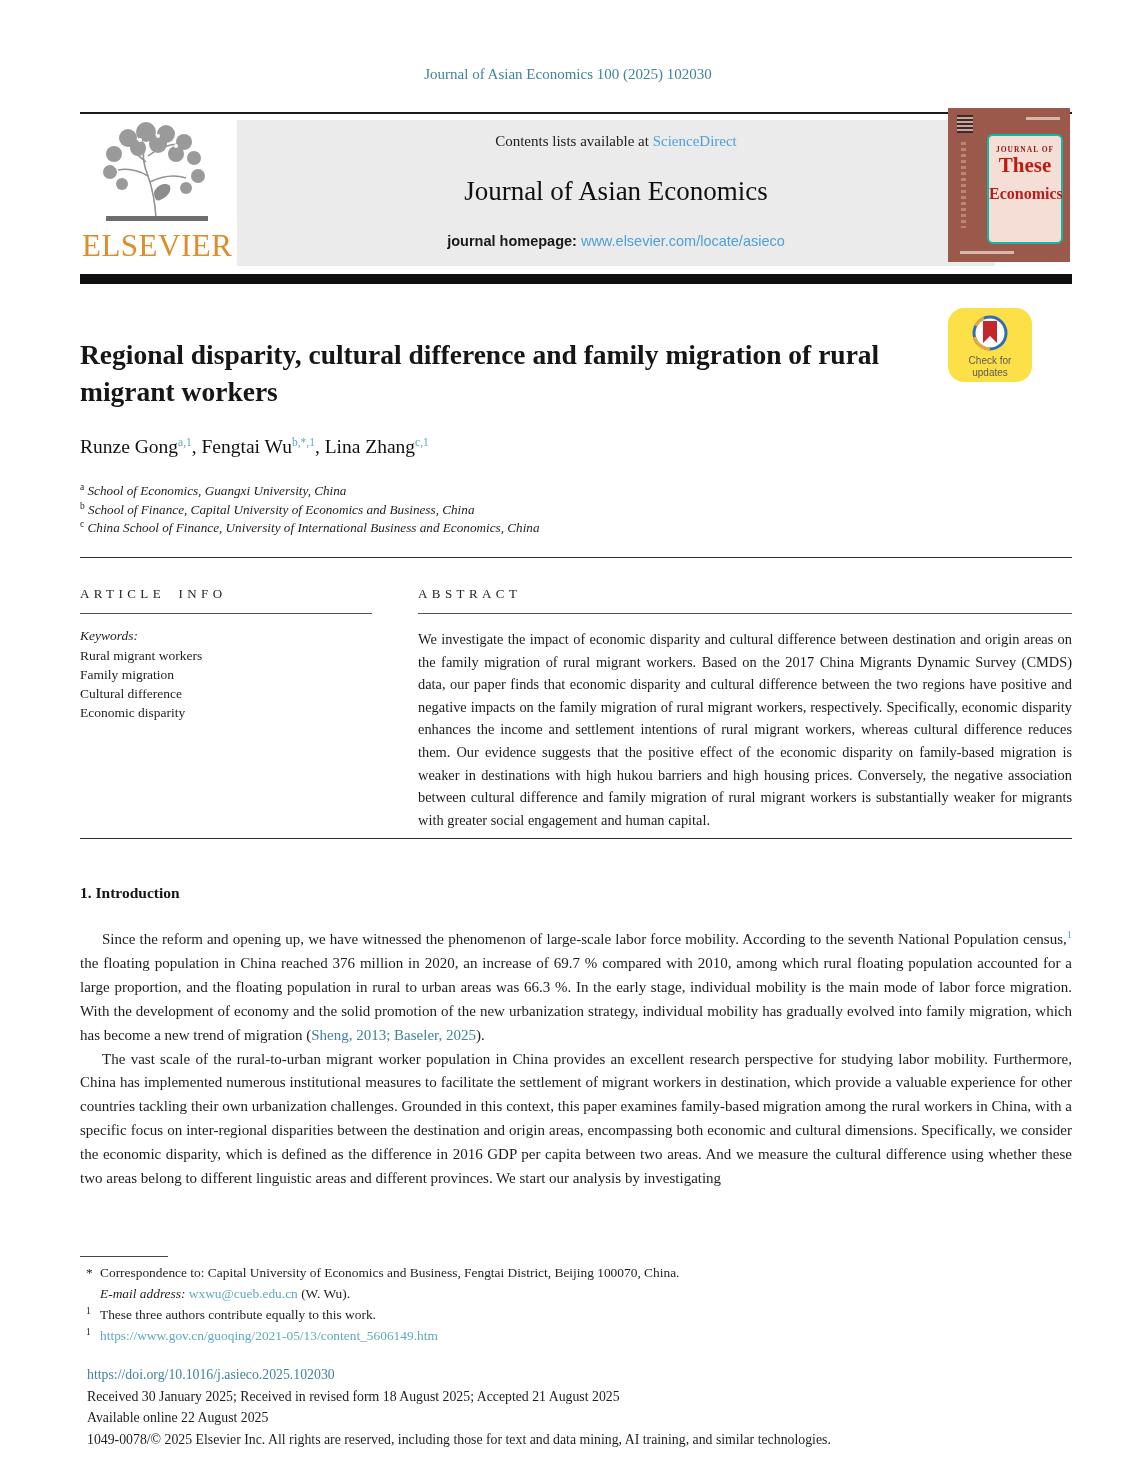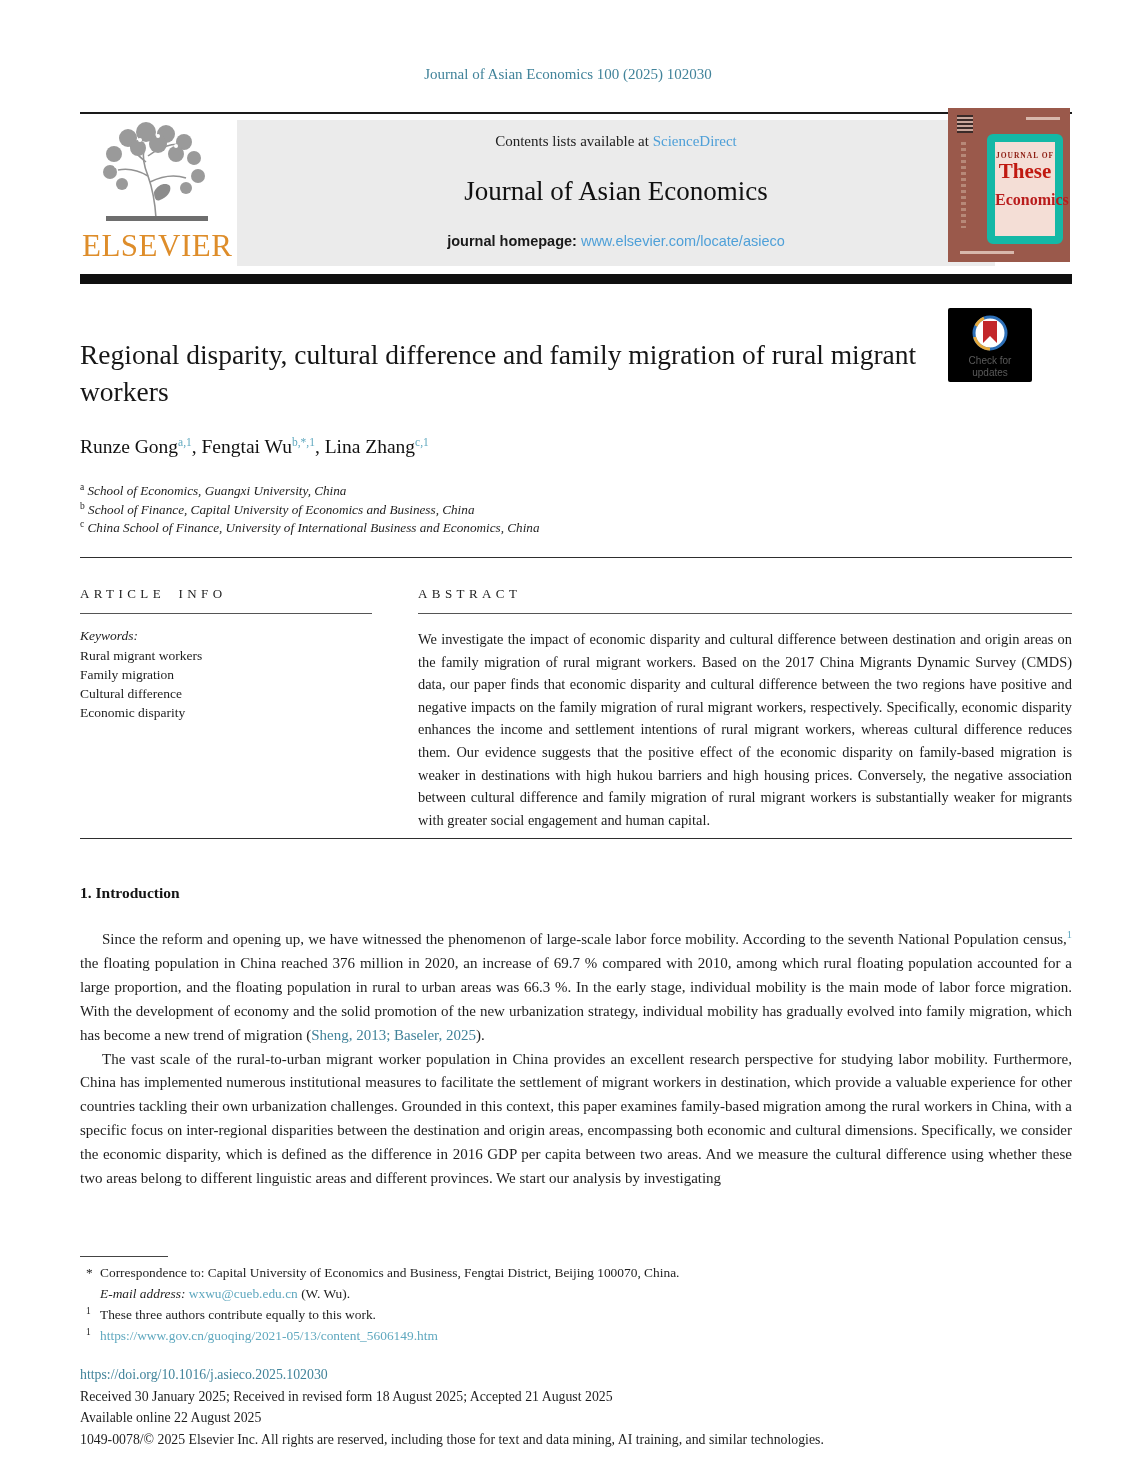--- a/index.html
+++ b/index.html
@@ -35,35 +35,35 @@
 
   
   .cover{position:absolute;left:868px;top:-6px;width:122px;height:154px;background:#9a594b;}
   .cover .barcode{position:absolute;left:9px;top:7px;width:16px;height:18px;
     background:repeating-linear-gradient(#3a2a28 0 2px,#c9a79c 2px 4px);}
   .cover .toptext{position:absolute;right:10px;top:9px;width:34px;height:3px;background:#d8b8ac;}
   .cover .side1{position:absolute;left:13px;top:34px;width:5px;height:86px;
     background:repeating-linear-gradient(#b78878 0 3px,#9a594b 3px 6px);}
   .cover .panel{
     position:absolute;right:7px;top:26px;width:76px;height:110px;background:#f4ded6;
-    border:8px solid #14b8a6;border-radius:6px;box-sizing:border-box;text-align:center;
+    border:2px solid #14b8a6;border-radius:6px;box-sizing:border-box;text-align:center;
   }
   .cover .jof{margin-top:9px;font-size:7.5px;font-weight:bold;letter-spacing:1px;color:#8c1b10;}
   .cover .cv1{margin-top:1px;font-size:21px;font-weight:bold;color:#c01910;line-height:1;}
   .cover .cv2{margin-top:9px;font-size:16px;font-weight:bold;color:#b91c1c;}
   .cover .bottext{position:absolute;left:12px;bottom:8px;width:54px;height:3px;background:#d8b8ac;}
 
   .black-bar{position:absolute;top:274px;left:80px;width:992px;height:10px;background:#0f0f0f;}
 
   
   .title{
     position:absolute;top:336px;left:80px;width:840px;margin:0;
-    font-size:27.5px;font-weight:normal;line-height:1.36;color:#161616;
-  }
-  .badge{position:absolute;top:308px;left:948px;width:84px;height:74px;background:#000000;border-radius:2px;text-align:center;}
+    font-size:27.5px;font-weight:bold;line-height:1.36;color:#161616;
+  }
+  .badge{position:absolute;top:308px;left:948px;width:84px;height:74px;background:#fde047;border-radius:16px;text-align:center;}
   .badge-text{font-size:10px;line-height:11.5px;color:#5a5a5a;font-family:"Liberation Sans",sans-serif;margin-top:-3px;}
 
   
   .authors{position:absolute;top:436px;left:80px;font-size:19.5px;color:#111;}
   .authors sup{color:#5fa8bf;font-size:11.5px;}
   .affils{position:absolute;top:482px;left:80px;font-size:13.2px;line-height:1.42;}
   .affils .row{font-style:italic;}
   .affils sup{font-style:normal;font-size:9.5px;}
 
   .rule{position:absolute;left:80px;width:992px;border-top:1.6px solid #2e2e2e;}
@@ -86,21 +86,21 @@
 
   
   .fn-rule{position:absolute;top:1256px;left:80px;width:88px;border-top:1px solid #444;}
   .footnotes{position:absolute;top:1262px;left:84px;width:960px;font-size:13.4px;line-height:21px;}
   .footnotes .fline{padding-left:16px;position:relative;}
   .footnotes .marker{position:absolute;left:2px;top:0;}
   .footnotes .marker.sup{font-size:9.5px;top:-3px;}
   .footnotes .em{font-style:italic;}
 
   
-  .footer{position:absolute;top:1364px;left:80px;width:992px;font-size:13.8px;line-height:21.5px;}
+  .footer{position:absolute;top:1364px;left:87px;width:992px;font-size:13.8px;line-height:21.5px;}
 </style>
 </head>
 <body>
 
 <div class="page">
 
   <div class="top-citation">Journal of Asian Economics 100 (2025) 102030</div>
 
   <div class="header">
 

